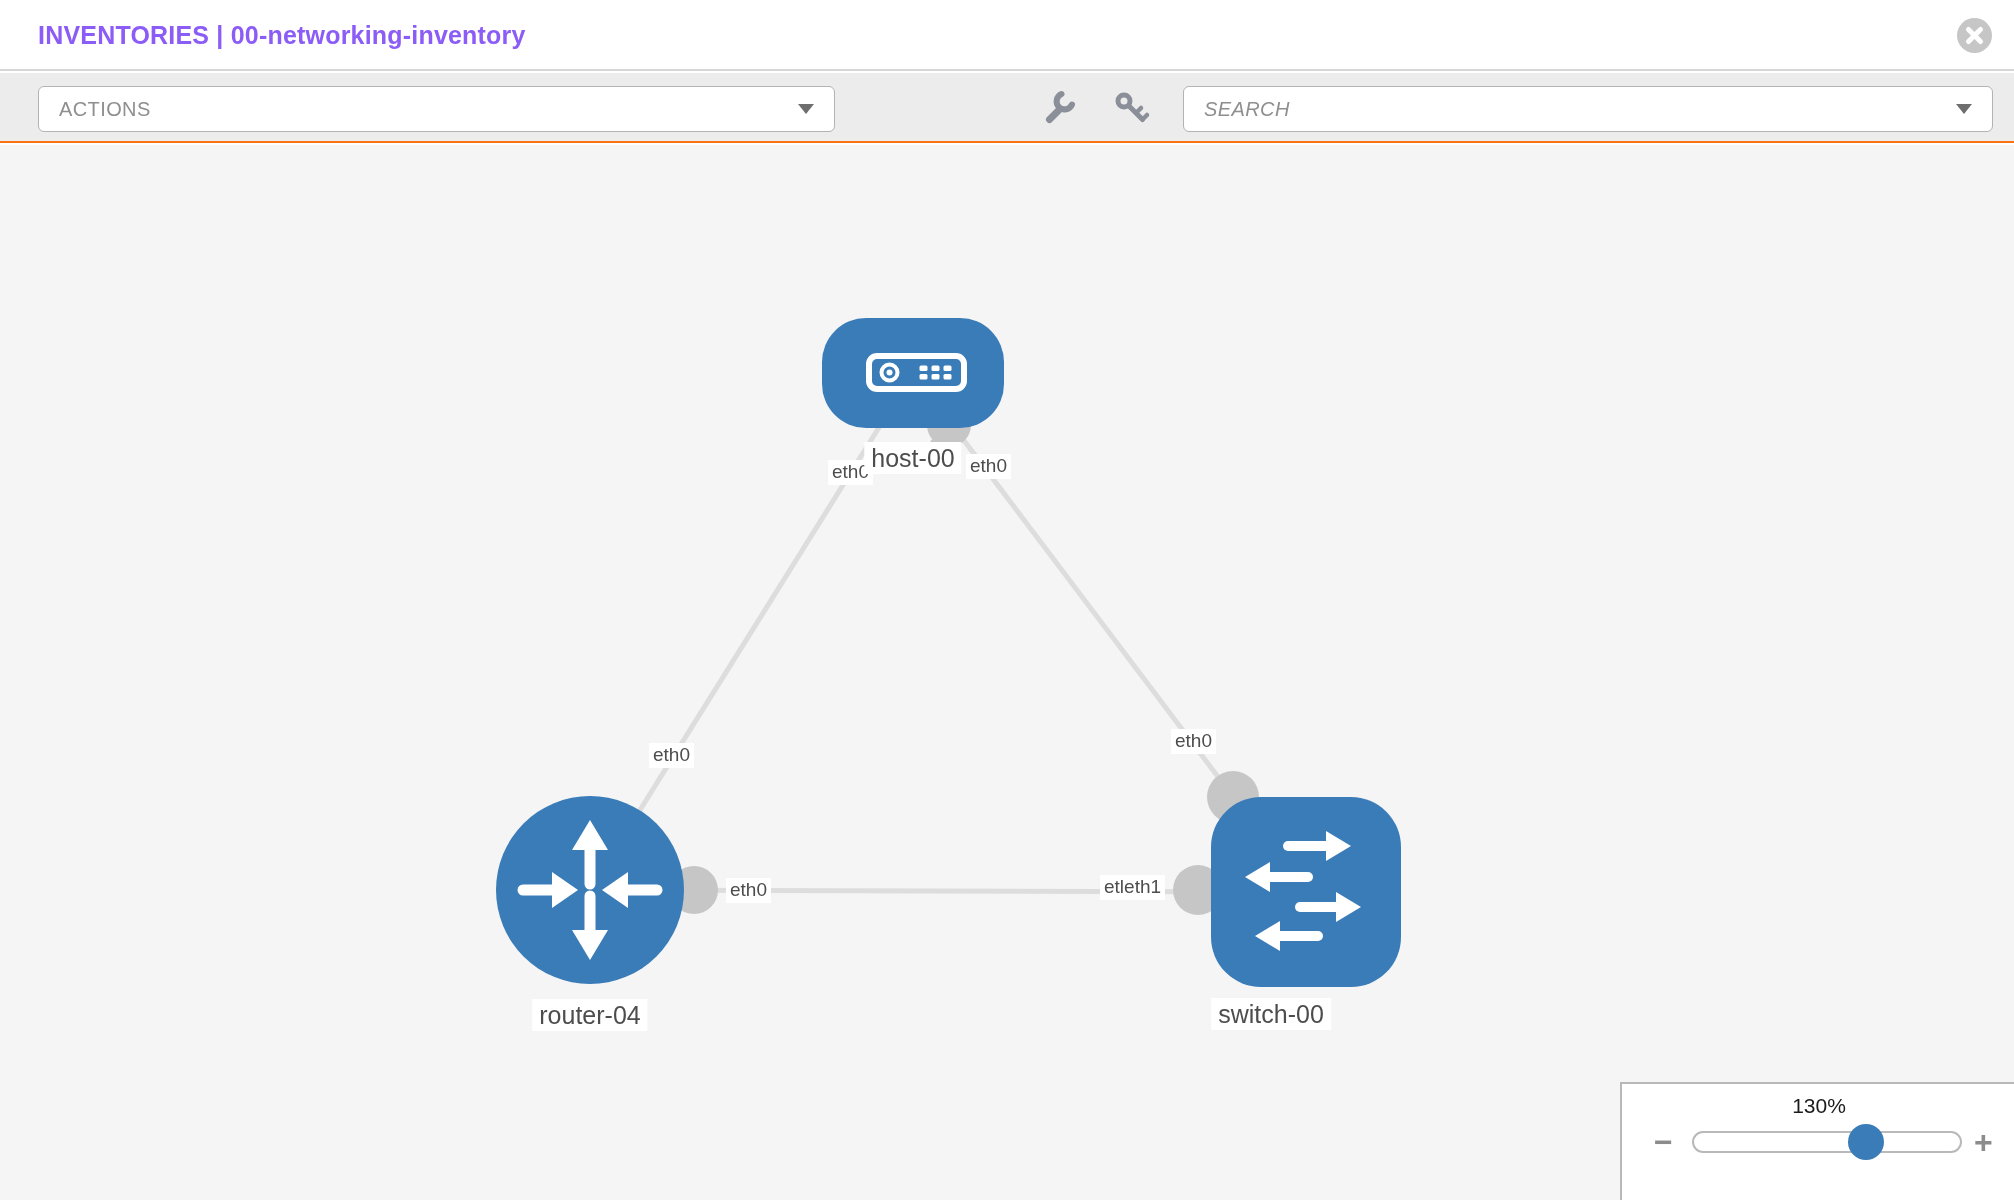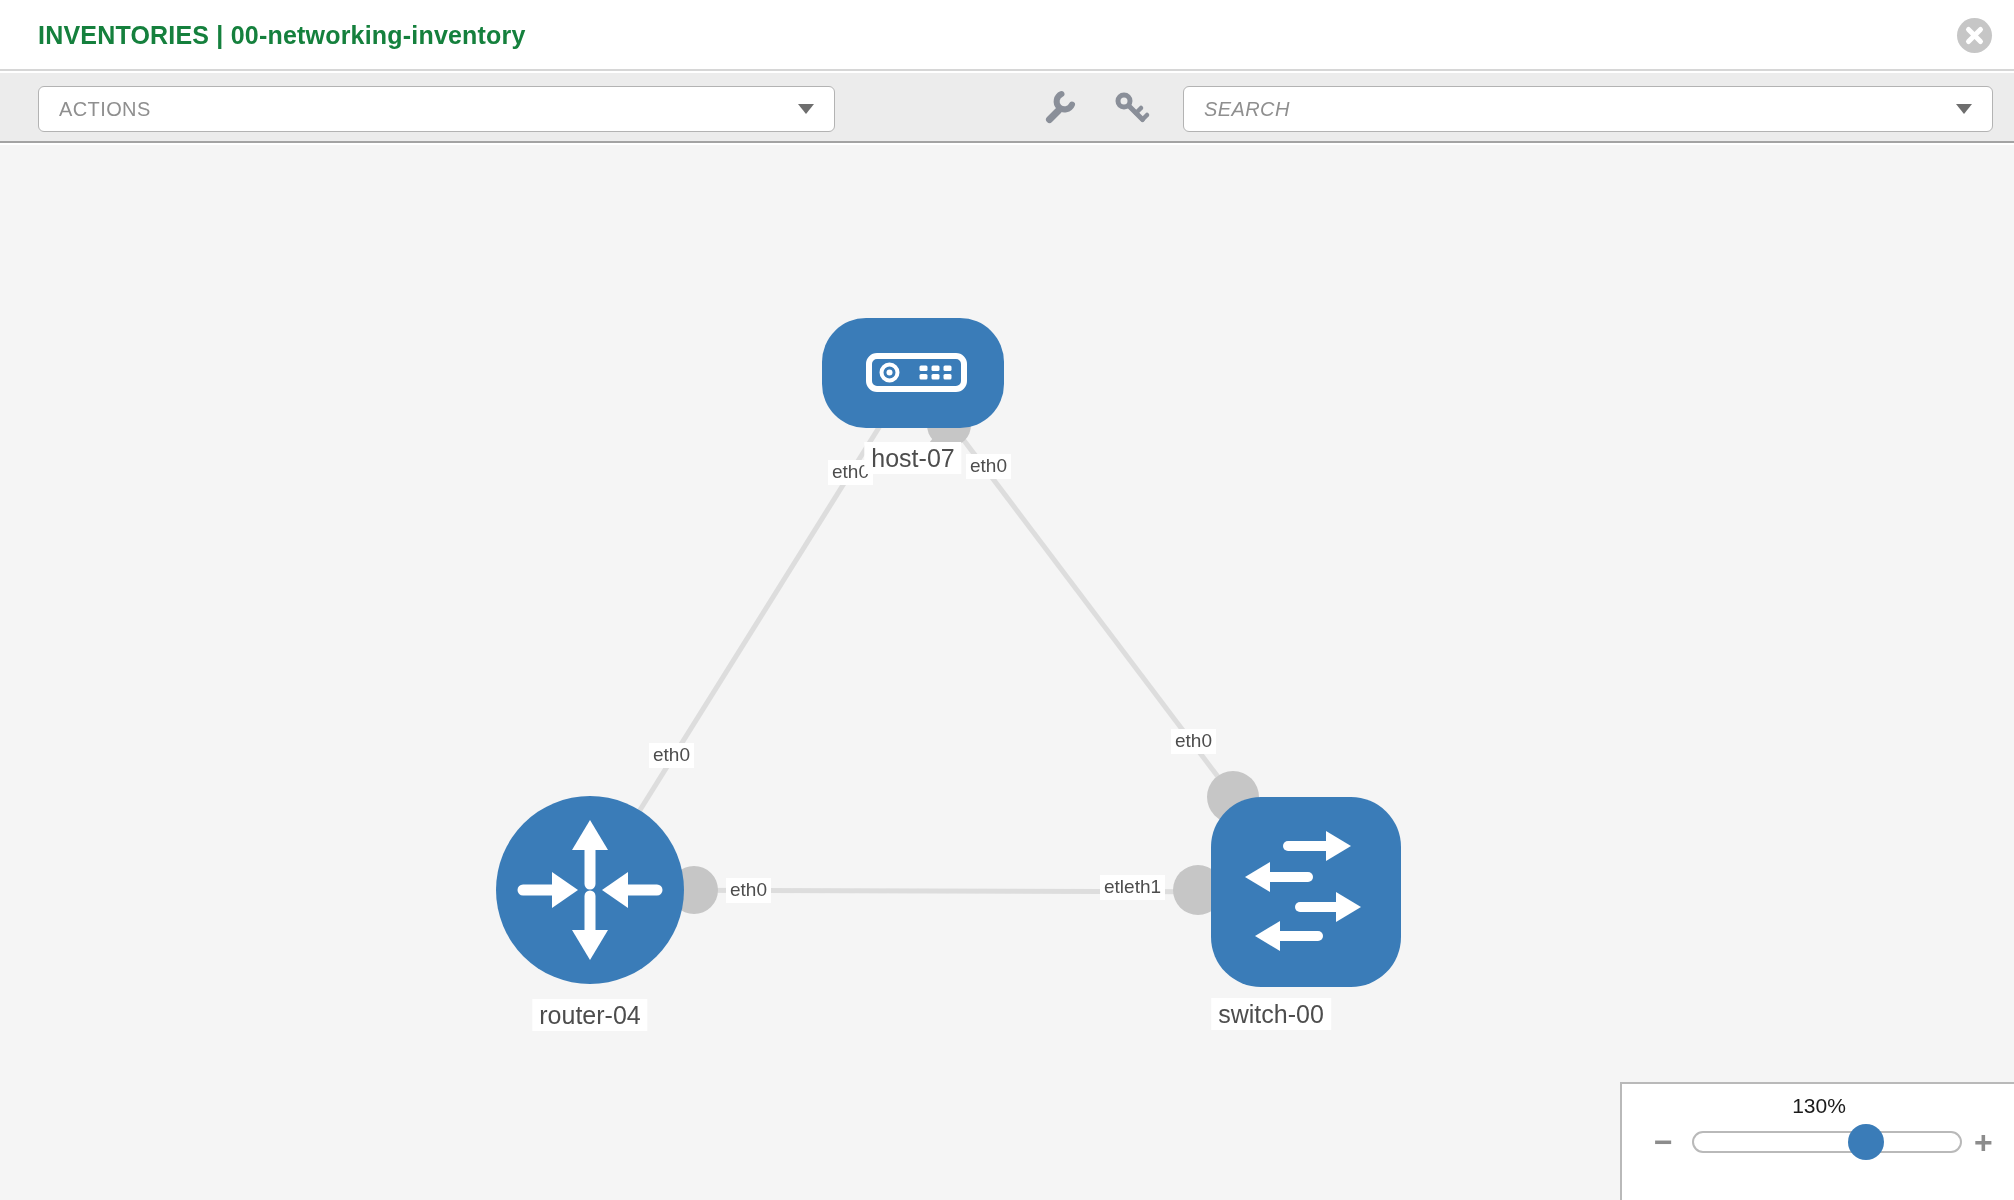--- a/index.html
+++ b/index.html
@@ -10,28 +10,28 @@
   }
   *{box-sizing:border-box;margin:0;padding:0;}
   html,body{width:2014px;height:1200px;overflow:hidden;background:#fff;
     font-family:"Liberation Sans",sans-serif;}
   .app{position:relative;width:2014px;height:1200px;}
 
   
   .header{position:absolute;left:0;top:0;width:2014px;height:71px;background:#ffffff;
     border-bottom:2px solid #d6d6d6;}
   .page-title{position:absolute;left:38px;top:50%;transform:translateY(-50%);
-    font-size:25px;font-weight:bold;color:#15803d;letter-spacing:.2px;}
+    font-size:25px;font-weight:bold;color:#8b5cf6;letter-spacing:.2px;}
   .close-btn{position:absolute;right:22px;top:18px;width:35px;height:35px;border-radius:50%;
     background:#c6c6c6;cursor:pointer;}
   .close-btn svg{position:absolute;left:0;top:0;}
 
   
   .toolbar{position:absolute;left:0;top:73px;width:2014px;height:70px;background:#ececec;
-    border-bottom:2px solid #a3a3a3;}
+    border-bottom:2px solid #f97316;}
   .dropdown{position:absolute;top:13px;height:46px;background:#fff;border:1px solid #b3b3b3;
     border-radius:6px;display:flex;align-items:center;padding:0 20px;cursor:pointer;}
   .dropdown .ph{font-size:20px;color:#8f8f8f;letter-spacing:.4px;flex:1;}
   .caret{width:0;height:0;border-left:8px solid transparent;border-right:8px solid transparent;
     border-top:10px solid #6e6e6e;}
   .dd-actions{left:38px;width:797px;}
   .dd-search{left:1183px;width:810px;font-style:italic;}
   .tool-icons{position:absolute;left:1040px;top:0;height:70px;display:flex;align-items:center;gap:34px;}
   .tool-btn{cursor:pointer;display:block;}
 
@@ -161,21 +161,21 @@
       </g>
     </svg>
 
     <div class="chip" style="left:828px;top:315px;">eth0</div>
     <div class="chip" style="left:966px;top:309px;">eth0</div>
     <div class="chip" style="left:649px;top:598px;">eth0</div>
     <div class="chip" style="left:1171px;top:584px;">eth0</div>
     <div class="chip" style="left:726px;top:733px;">eth0</div>
     <div class="chip" style="left:1100px;top:730px;">etleth1</div>
 
-    <div class="chip node-label" style="left:913px;top:297px;">host-07</div>
+    <div class="chip node-label" style="left:913px;top:297px;">host-00</div>
     <div class="chip node-label" style="left:590px;top:854px;">router-04</div>
     <div class="chip node-label" style="left:1271px;top:853px;text-align:center;">switch-00</div>
 
     <div class="zoom-panel">
       <div class="zoom-level">130%</div>
       <div class="zoom-minus">−</div>
       <div class="zoom-track">
         <div class="zoom-thumb"></div>
       </div>
       <div class="zoom-plus">+</div>

